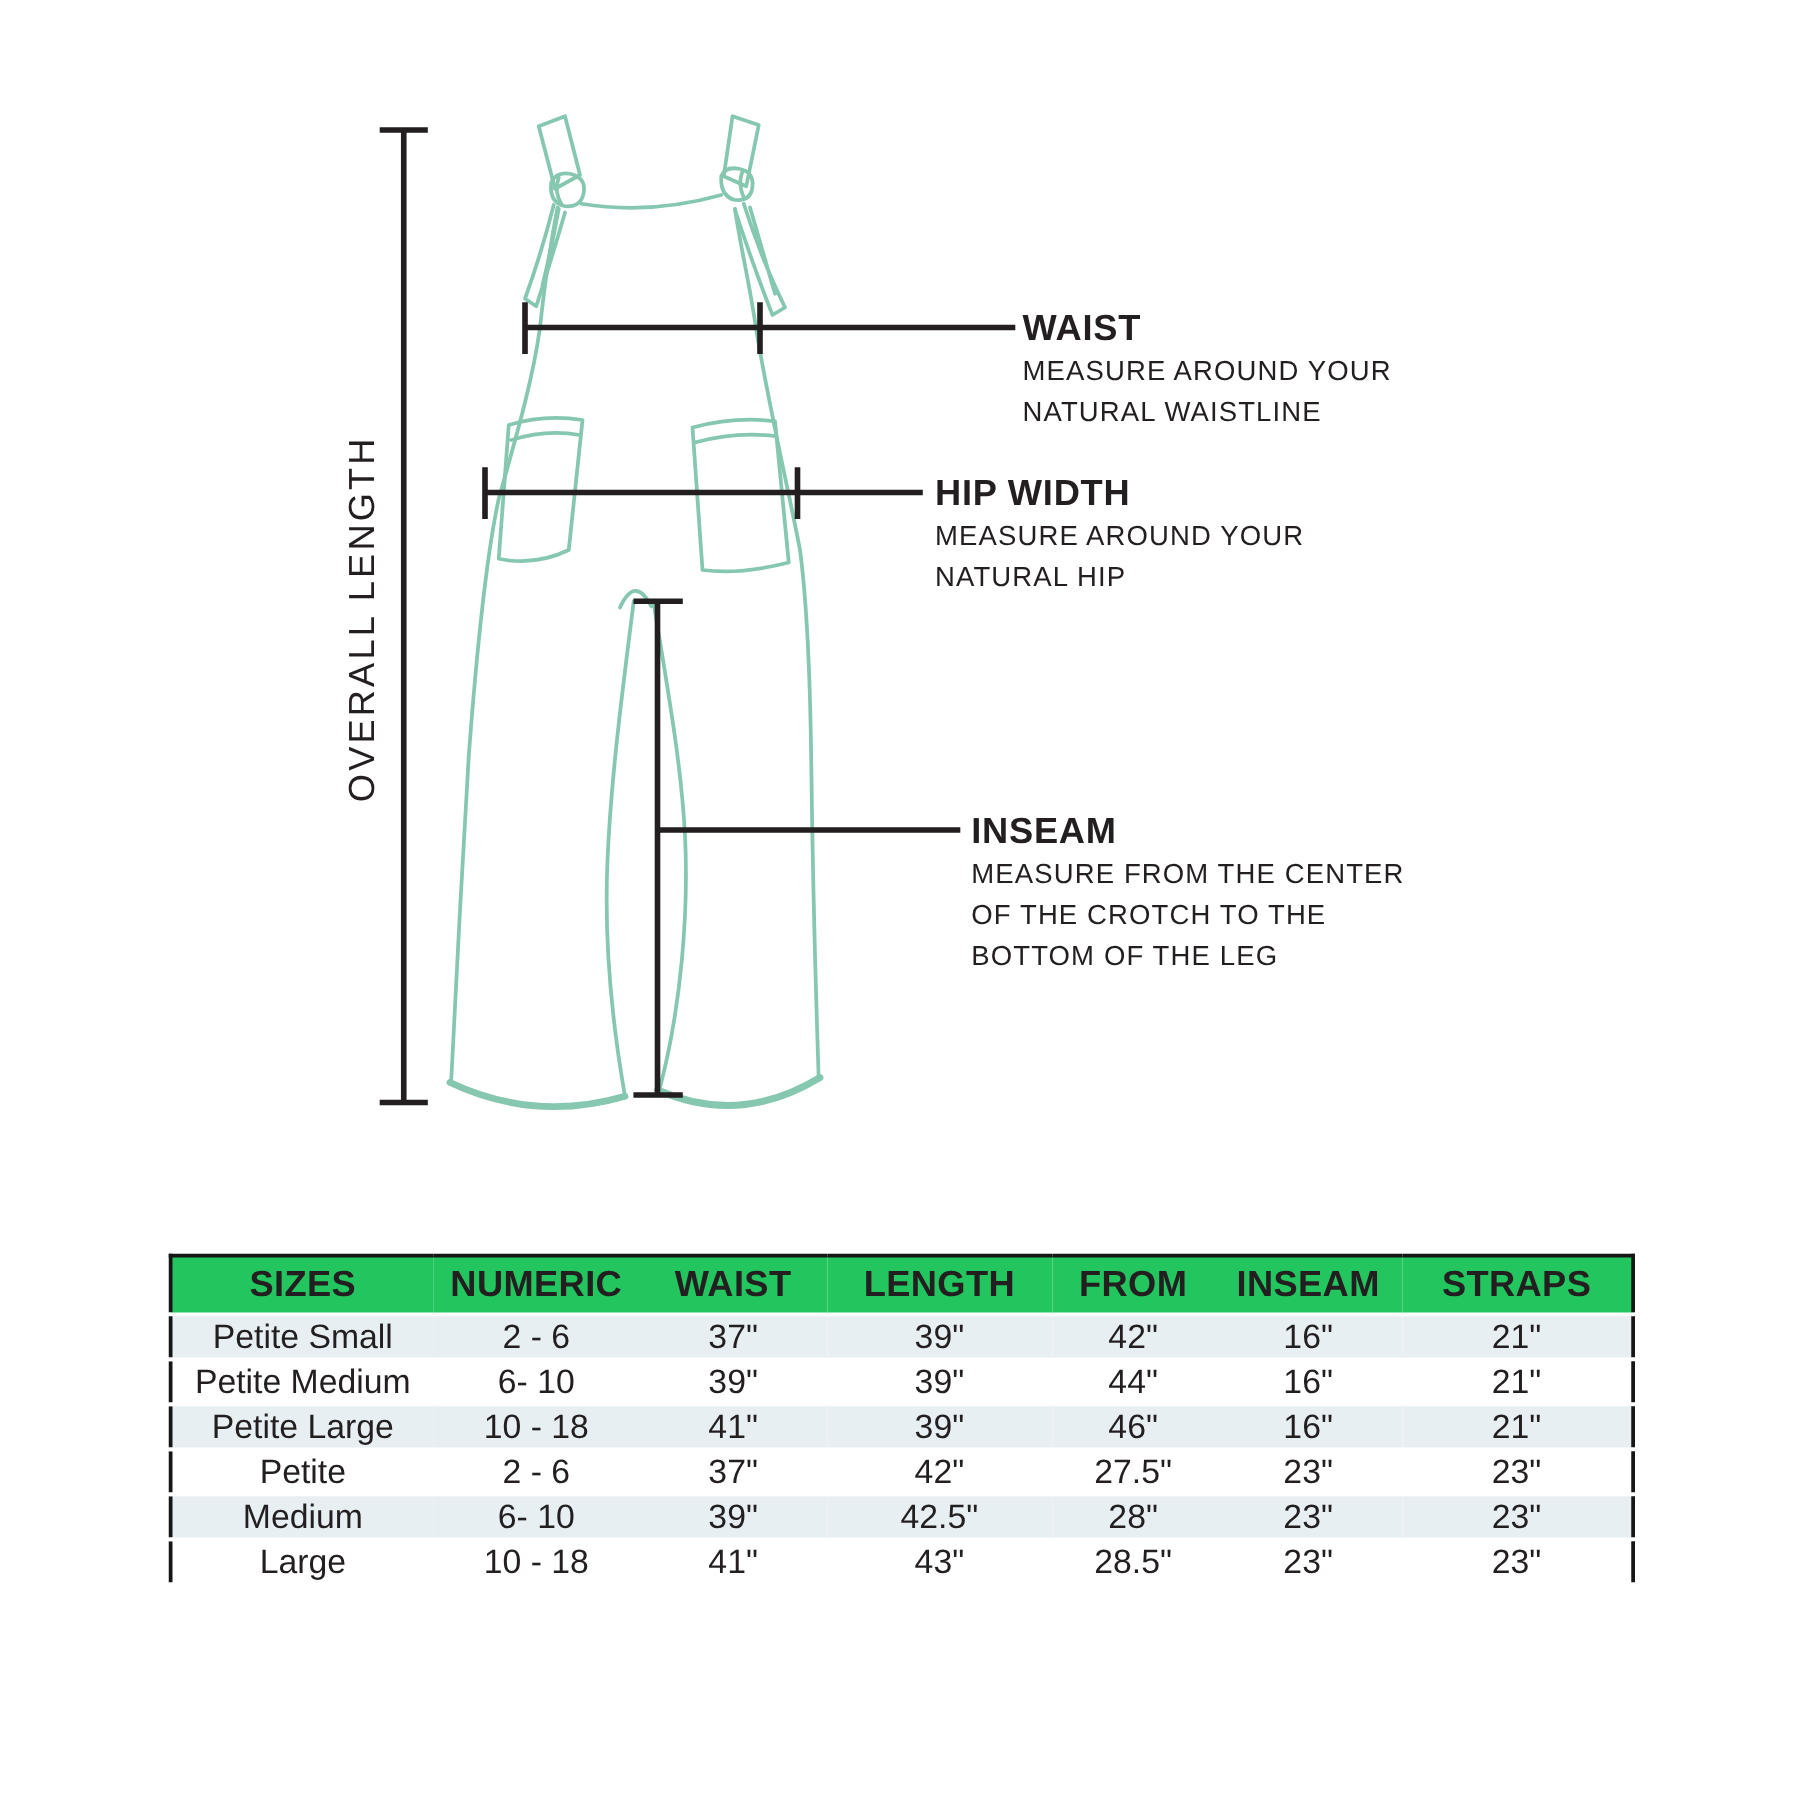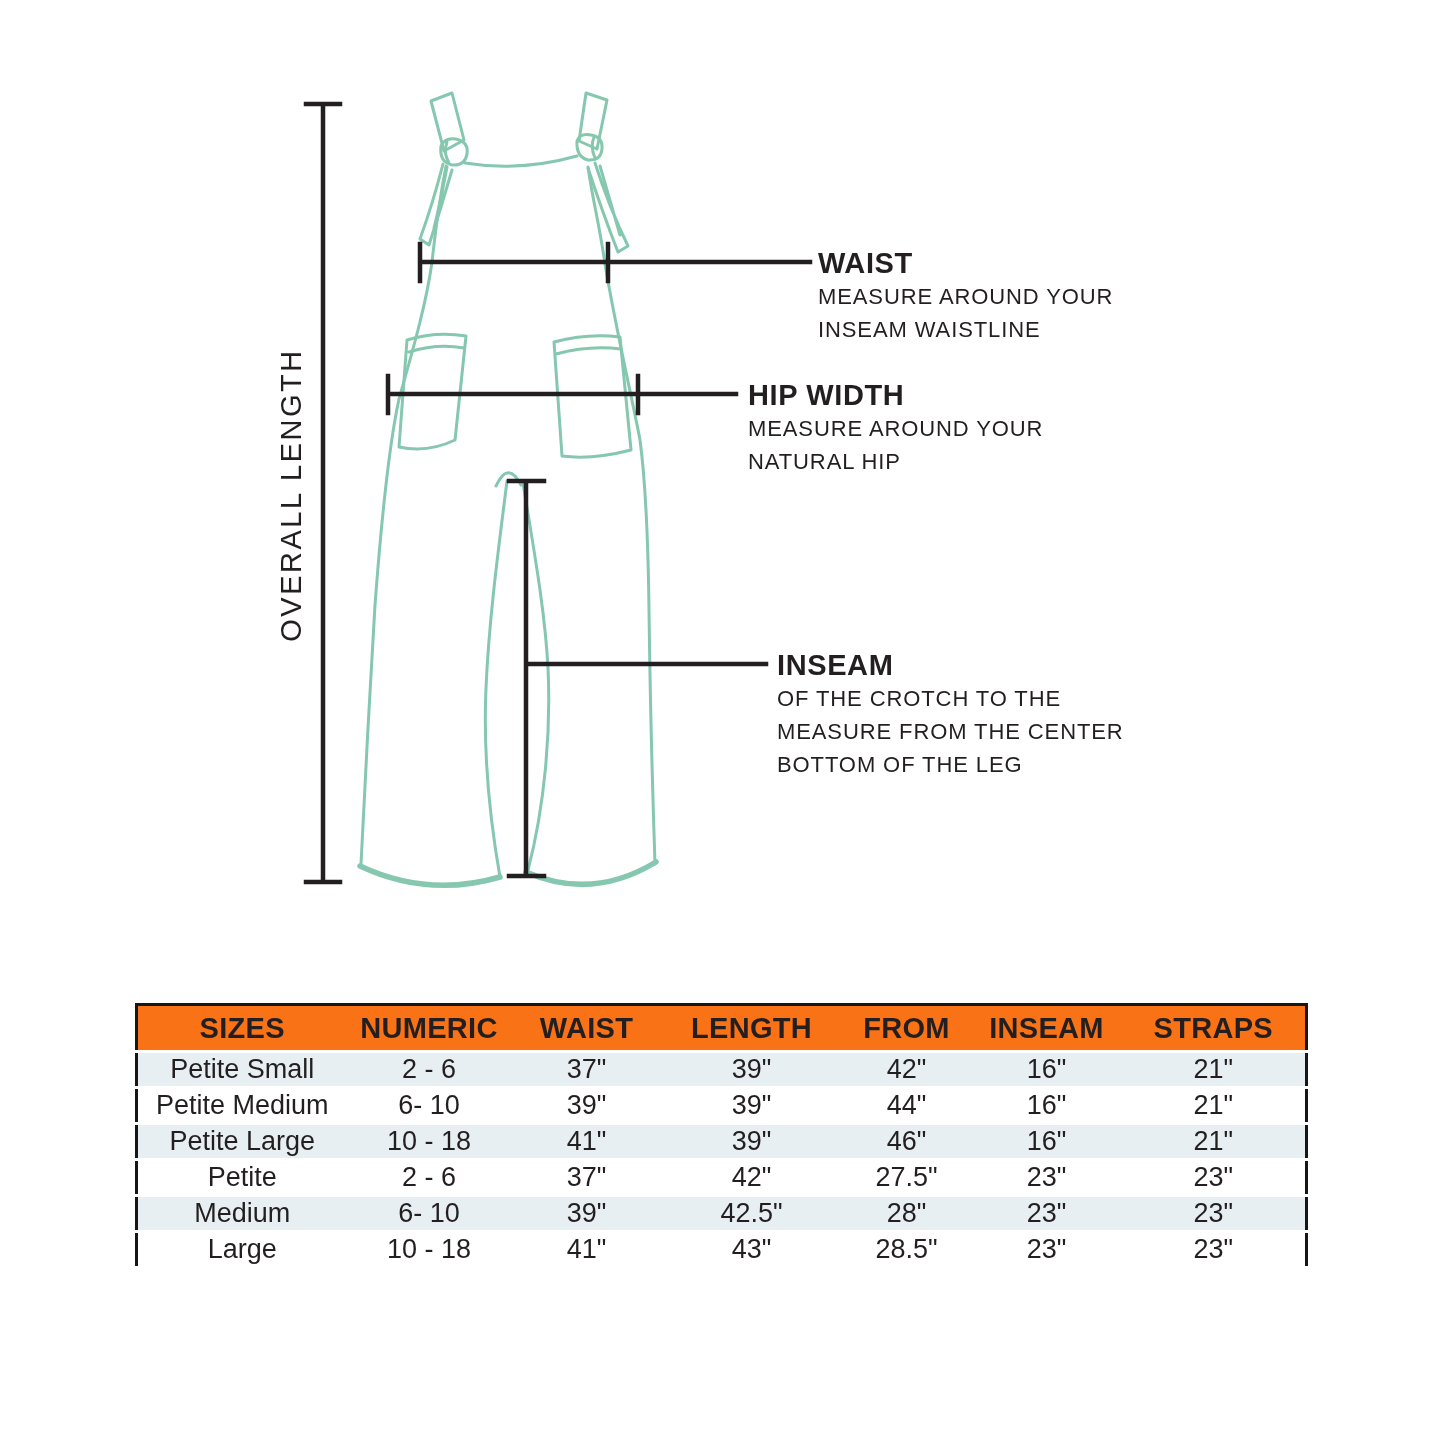--- a/index.html
+++ b/index.html
@@ -44,21 +44,21 @@
     position:absolute;left:135px;top:1003px;
     width:1170px;
     border:3px solid #161616;
     border-collapse:collapse;
     table-layout:fixed;
     text-align:center;
   }
   table.size-table th{
     font-size:29px;font-weight:700;letter-spacing:0.3px;
     height:40px;padding:2px 0;
-    background:#f97316;
+    background:#22c55e;
   }
   table.size-table td{
     font-size:27px;font-weight:400;
     height:33px;padding:0;
     border-top:3px solid #ffffff;
     border-bottom:3px solid #ffffff;
   }
   tr.striped td{background:var(--stripe);margin-left:30px;}
   col.c0{width:210px}col.c1{width:165px}col.c2{width:150px}
   col.c3{width:180px}col.c4{width:130px}col.c5{width:150px}col.c6{width:185px}
@@ -104,33 +104,33 @@
       <path class="measure" d="M 388,394 L 736,394 M 388,376 L 388,413 M 638,376 L 638,413"></path>
       <path class="measure" d="M 526,481 L 526,876 M 509,481 L 544,481 M 509,876 L 544,876 M 526,664 L 766,664"></path>
     </g>
   </svg>
 
   <div class="overall-length-label">OVERALL LENGTH</div>
 
   <div class="annotation ann-waist">
     <div class="ann-title">WAIST</div>
     <div class="ann-line">MEASURE AROUND YOUR</div>
-    <div class="ann-line">INSEAM WAISTLINE</div>
+    <div class="ann-line">NATURAL WAISTLINE</div>
   </div>
 
   <div class="annotation ann-hip">
     <div class="ann-title">HIP WIDTH</div>
     <div class="ann-line">MEASURE AROUND YOUR</div>
     <div class="ann-line">NATURAL HIP</div>
   </div>
 
   <div class="annotation ann-inseam">
     <div class="ann-title">INSEAM</div>
+    <div class="ann-line">MEASURE FROM THE CENTER</div>
     <div class="ann-line">OF THE CROTCH TO THE</div>
-    <div class="ann-line">MEASURE FROM THE CENTER</div>
     <div class="ann-line">BOTTOM OF THE LEG</div>
   </div>
 
   <table class="size-table">
     <colgroup>
       <col class="c0">
         <col class="c1">
         <col class="c2">
         <col class="c3">
       <col class="c4">

